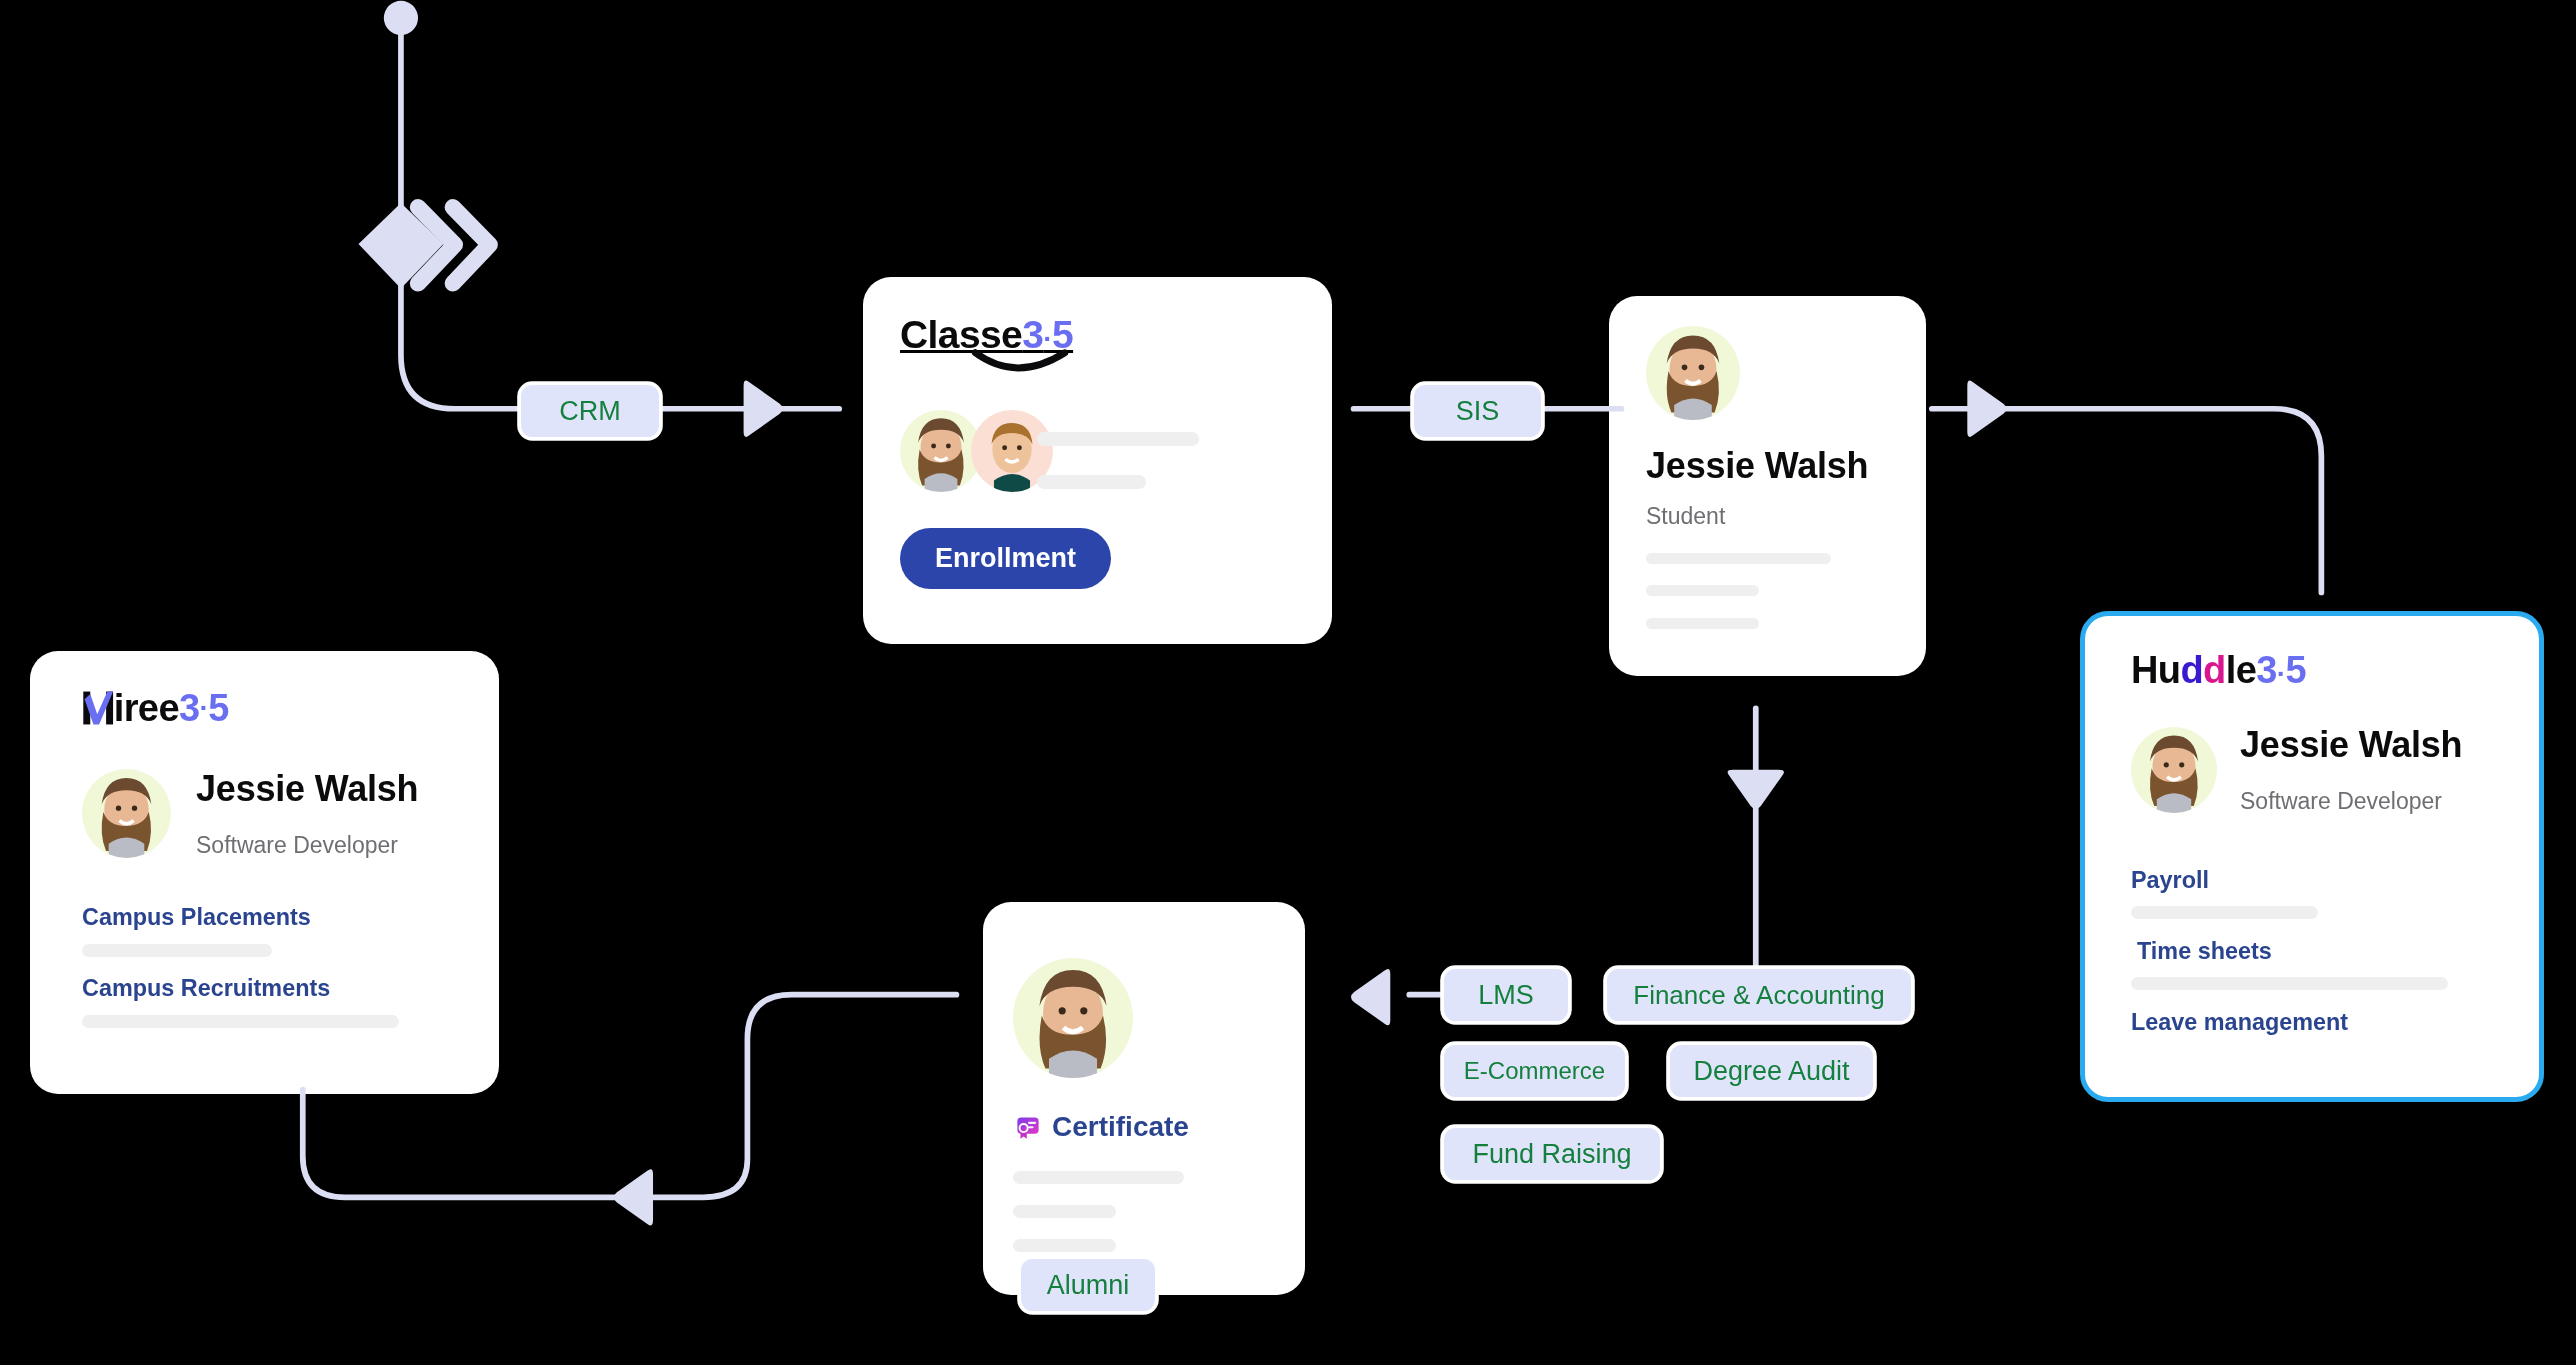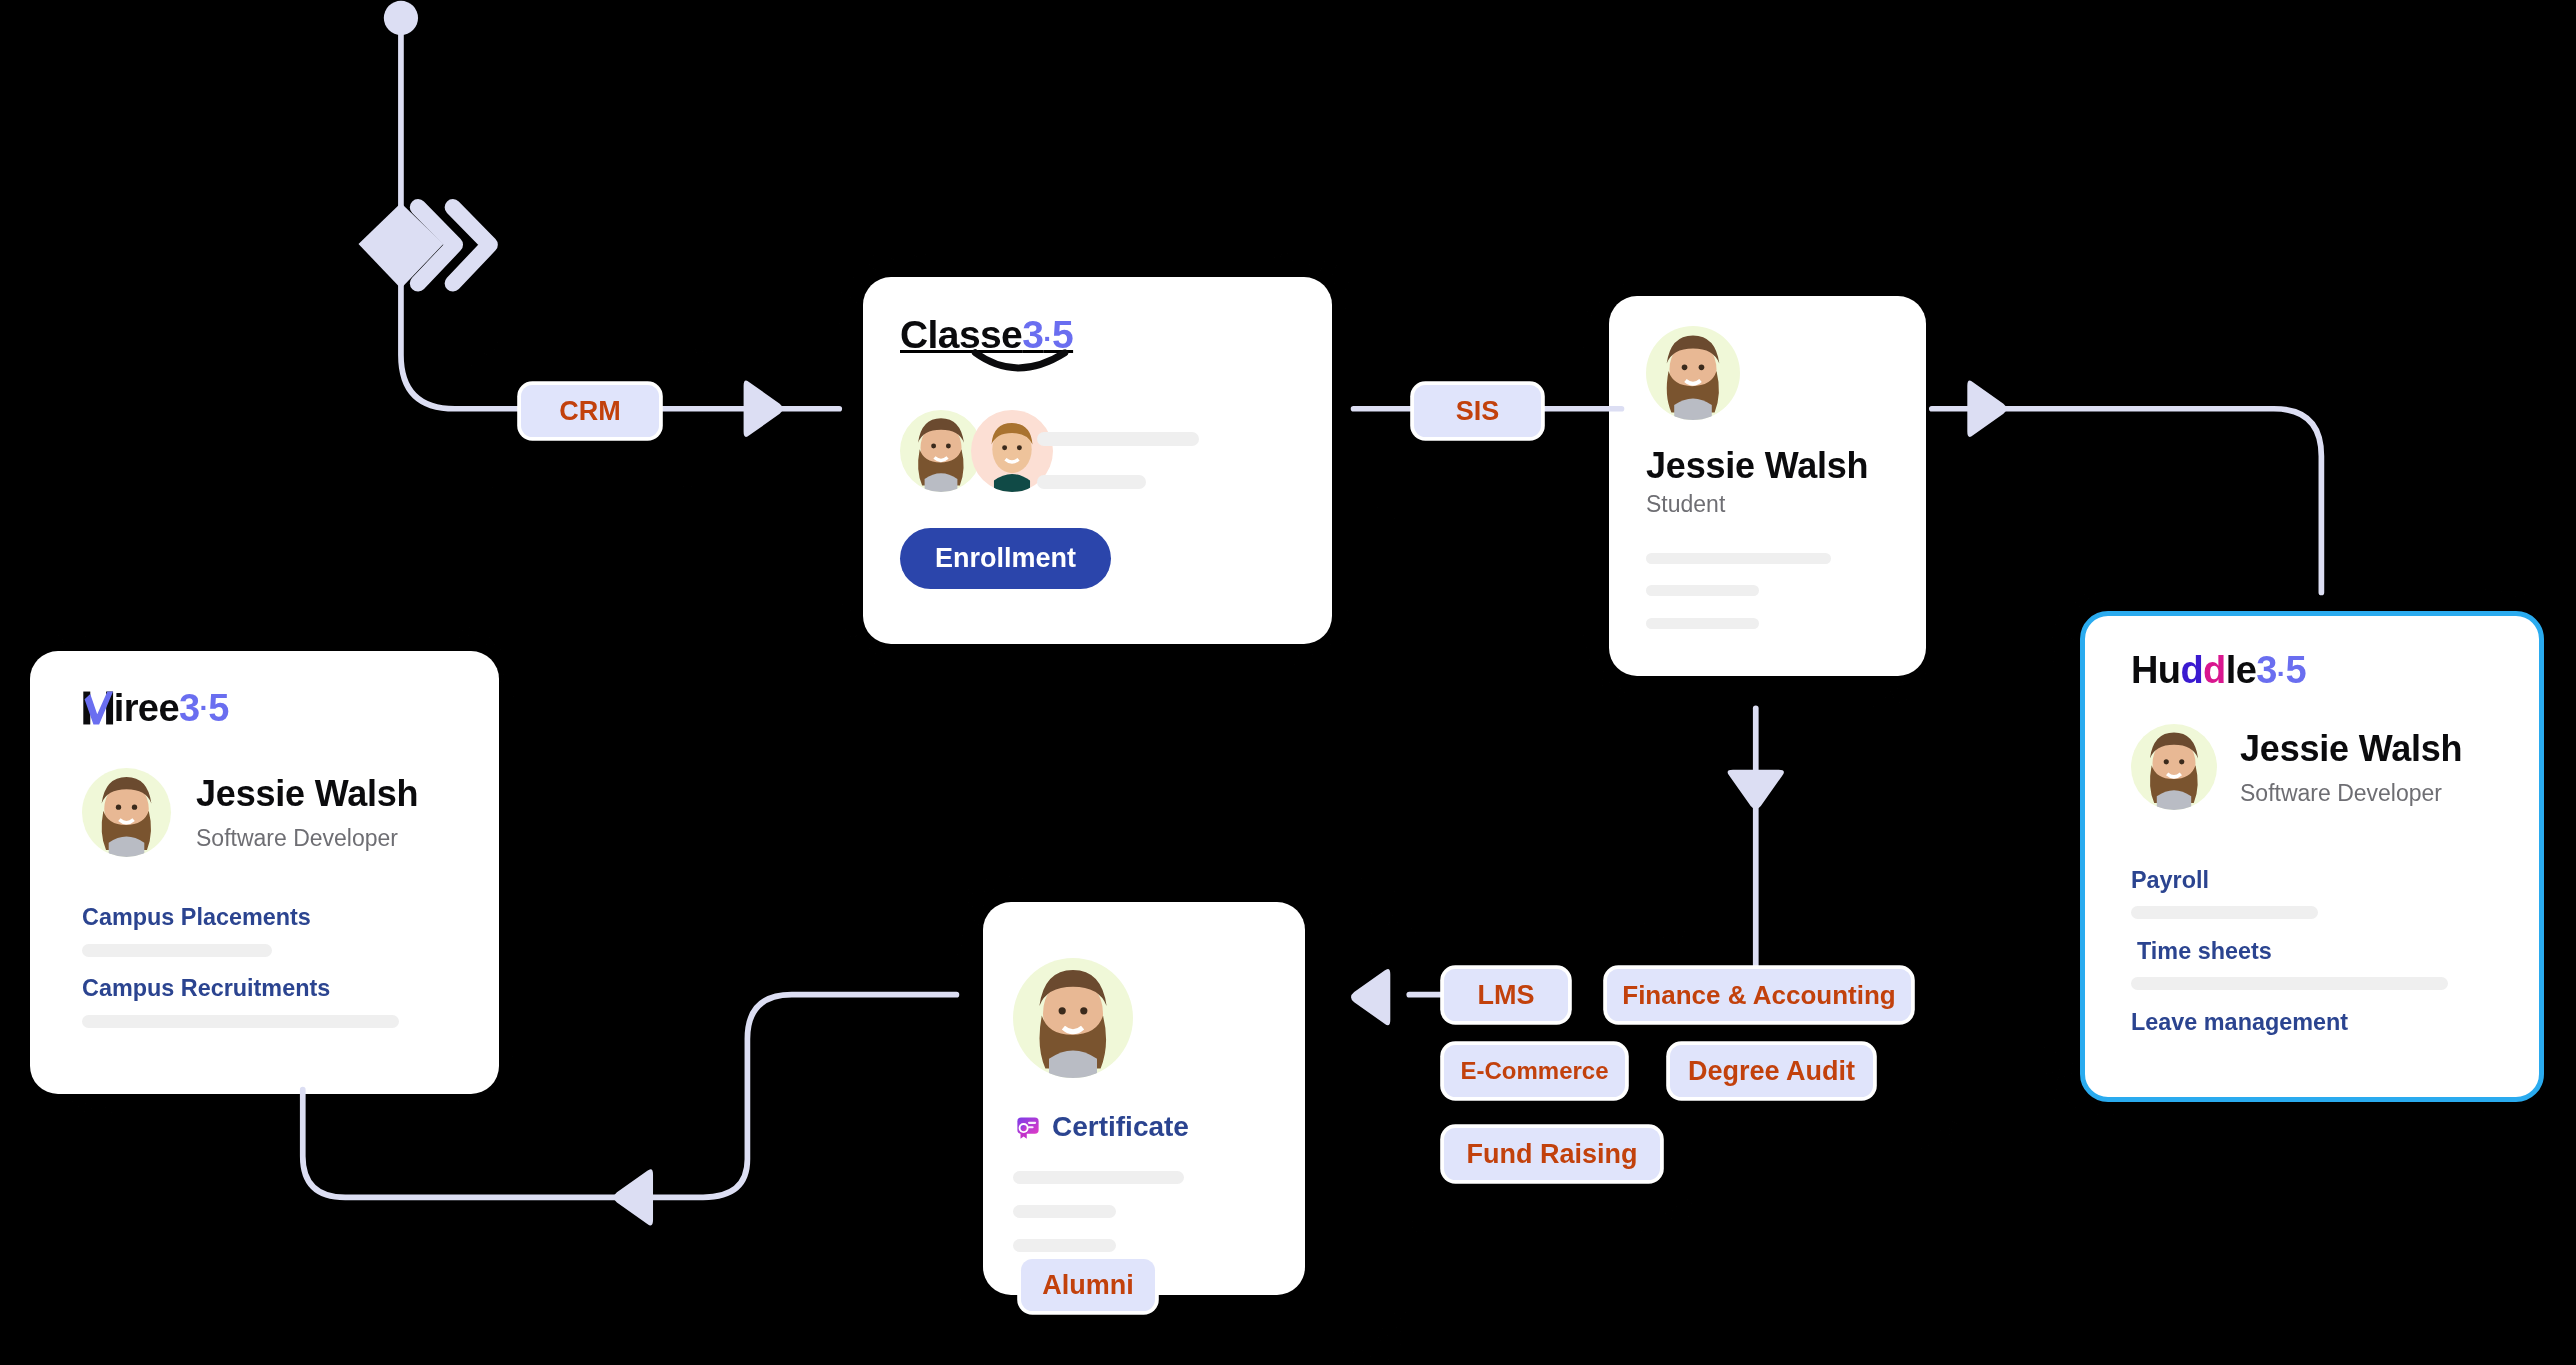--- a/index.html
+++ b/index.html
@@ -24,33 +24,33 @@
     filter:contrast(260%) brightness(75%);
   }
   .noise::after{content:"";position:absolute;inset:0;border-radius:29px;
     background:radial-gradient(ellipse at 50% 50%, rgba(0,0,0,.92) 0%, rgba(0,0,0,.72) 38%, rgba(0,0,0,.25) 62%, rgba(0,0,0,0) 85%);}
 
   
   .card{position:absolute;background:#fff;border-radius:28px;z-index:4;overflow:hidden;}
   .card.blueborder{border:5px solid #2aabef;}
 
   
-  .pill{position:absolute;z-index:8;background:#e0e4fb;color:#c2410c;
-        border-radius:11.4px;font-weight:700;display:flex;align-items:center;
+  .pill{position:absolute;z-index:8;background:#e0e4fb;color:#15803d;
+        border-radius:11.4px;font-weight:400;display:flex;align-items:center;
         justify-content:center;white-space:nowrap;box-shadow:0 0 0 3.8px #fff;}
 
   
   .sk{background:#efefef;border-radius:633px;}
 
   
   .av{border-radius:50%;overflow:hidden;position:relative;flex:none;}
   .av .face{position:absolute;inset:0;}
 
   .namebig{font-size:36px;font-weight:700;color:#0b0b0d;letter-spacing:-0.2px;}
-  .rolebig{font-size:23px;color:#6e6e73;margin-top:10px;}
+  .rolebig{font-size:23px;color:#6e6e73;margin-top:22px;}
   .linkrow{font-size:23.4px;font-weight:700;color:#2b4490;}
 
   
   .logo365{font-weight:800;color:#6a6ef0;letter-spacing:-0.6px;}
   .brandblk{font-weight:800;color:#0b0b0d;letter-spacing:-0.6px;}
 </style>
 </head>
 <body>
 
 <div id="stage">

